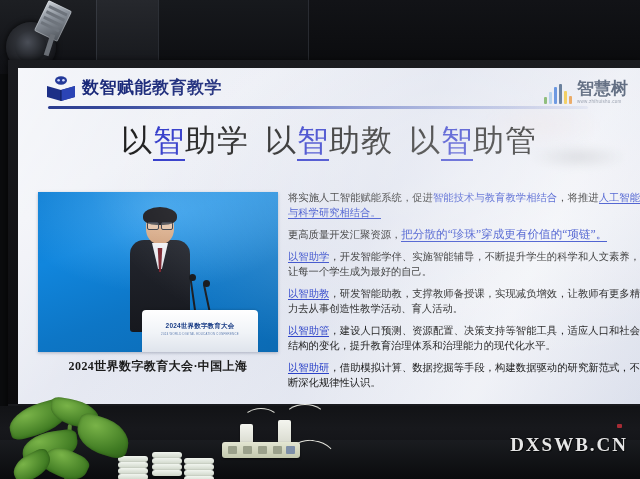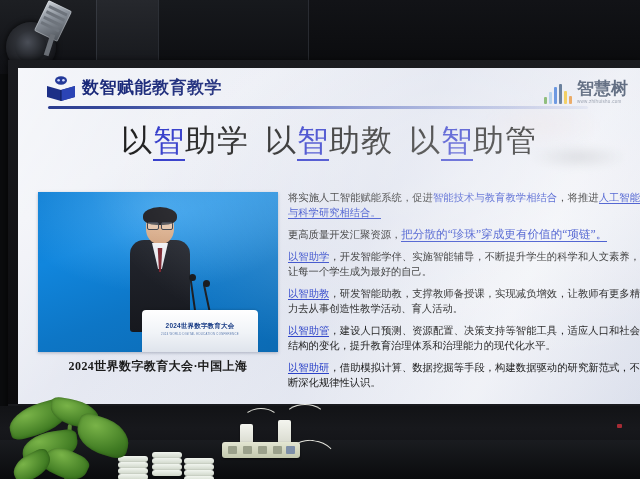--- a/index.html
+++ b/index.html
@@ -316,14 +316,15 @@
   <div class="plant">
     <div class="stem"></div>
     <div class="leaf lf1"></div>
     <div class="leaf lf2"></div>
     <div class="leaf lf3"></div>
     <div class="leaf lf4"></div>
     <div class="leaf lf5"></div>
     <div class="leaf lf6"></div>
   </div>
 
+  <div class="watermark">DXSWB.CN</div>
 
 </div>
 
 </body></html>

